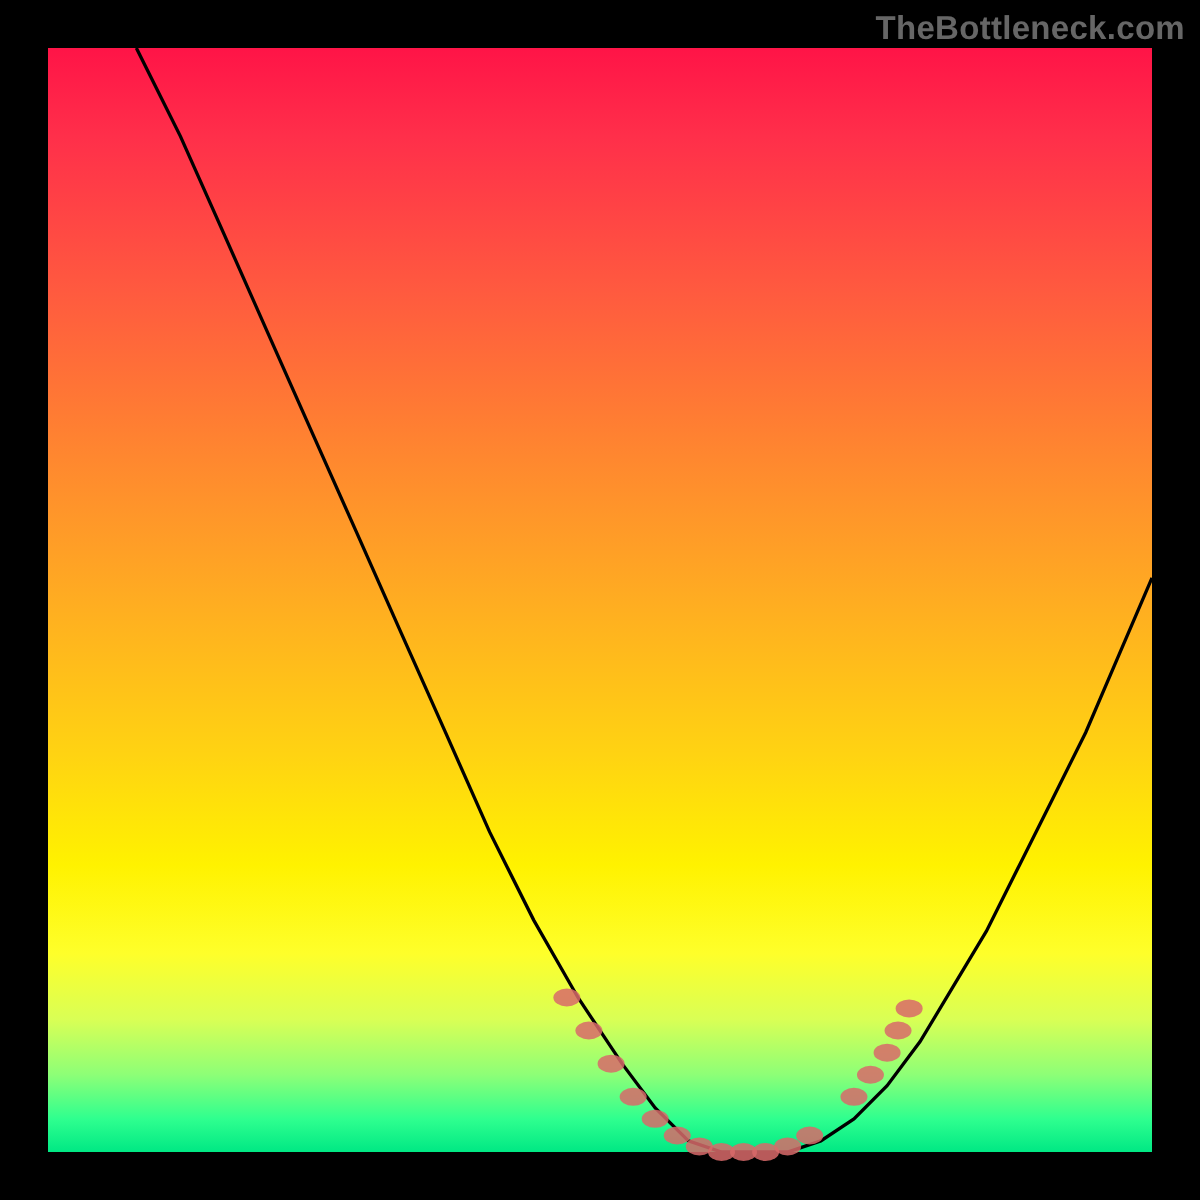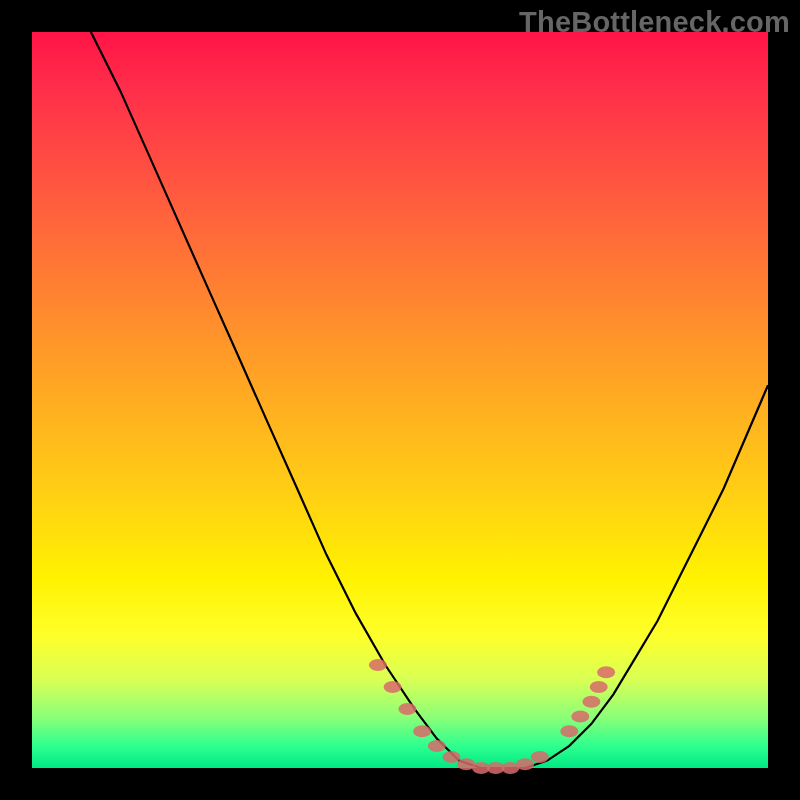--- a/index.html
+++ b/index.html
@@ -15,21 +15,21 @@
     position: relative;
     width: 800px;
     height: 800px;
     background: #000;
   }
   .watermark {
     position: absolute;
     top: 6px;
     right: 10px;
     color: #666;
-    font-size: 29px;
+    font-size: 22px;
     font-weight: 600;
     letter-spacing: 0.2px;
     user-select: none;
   }
   .plot {
     position: absolute;
     left: 32px;
     top: 32px;
     width: 736px;
     height: 736px;

